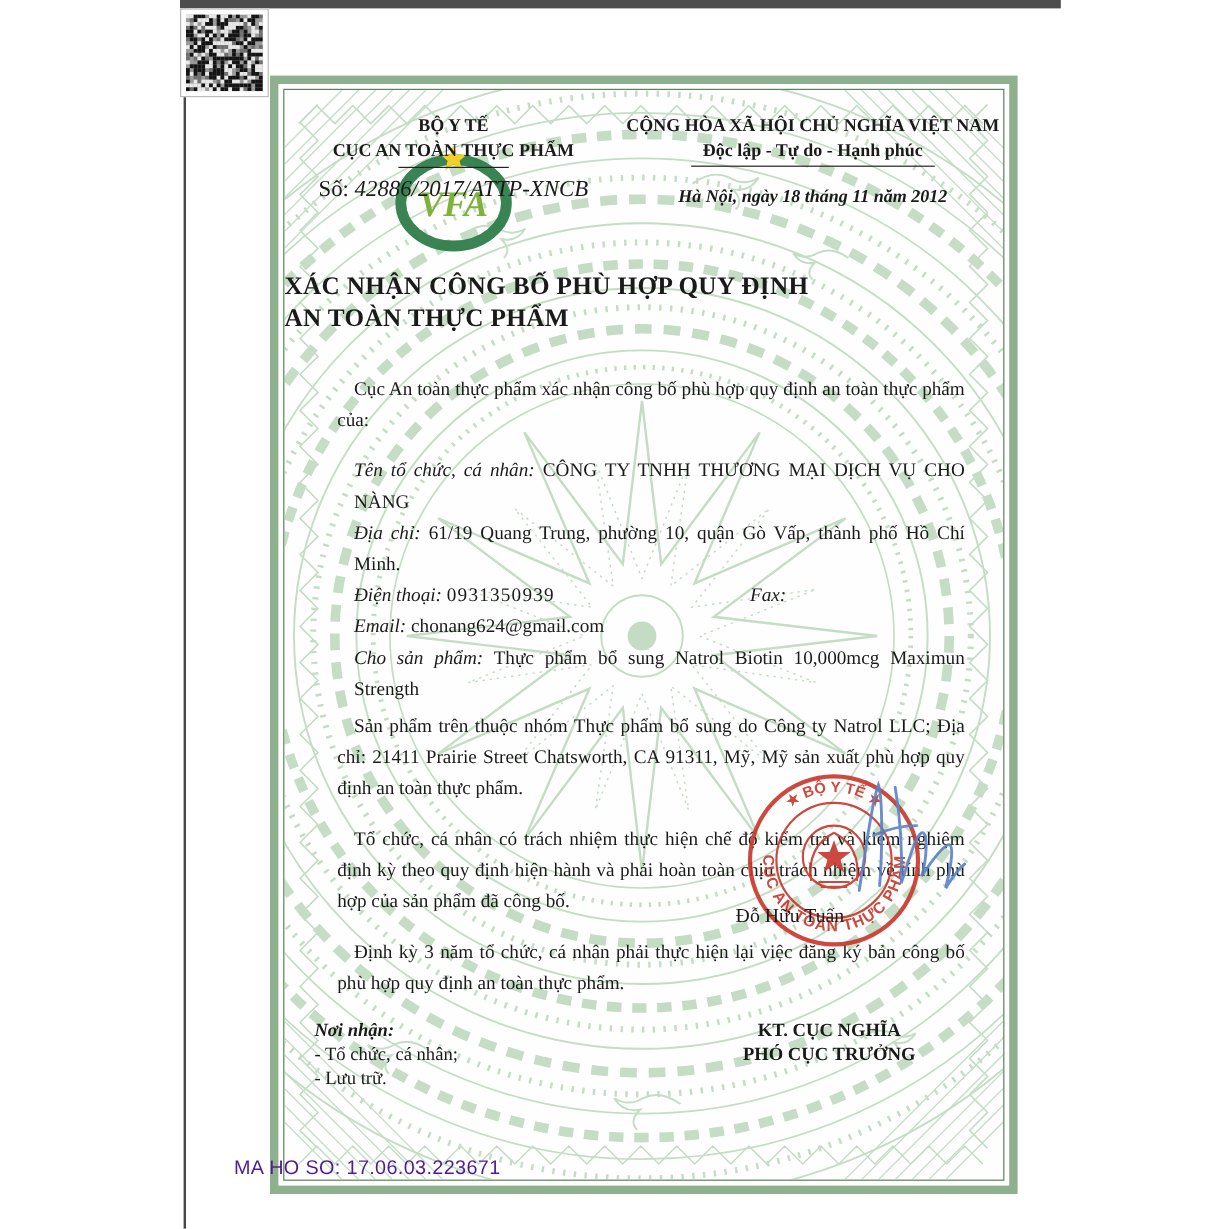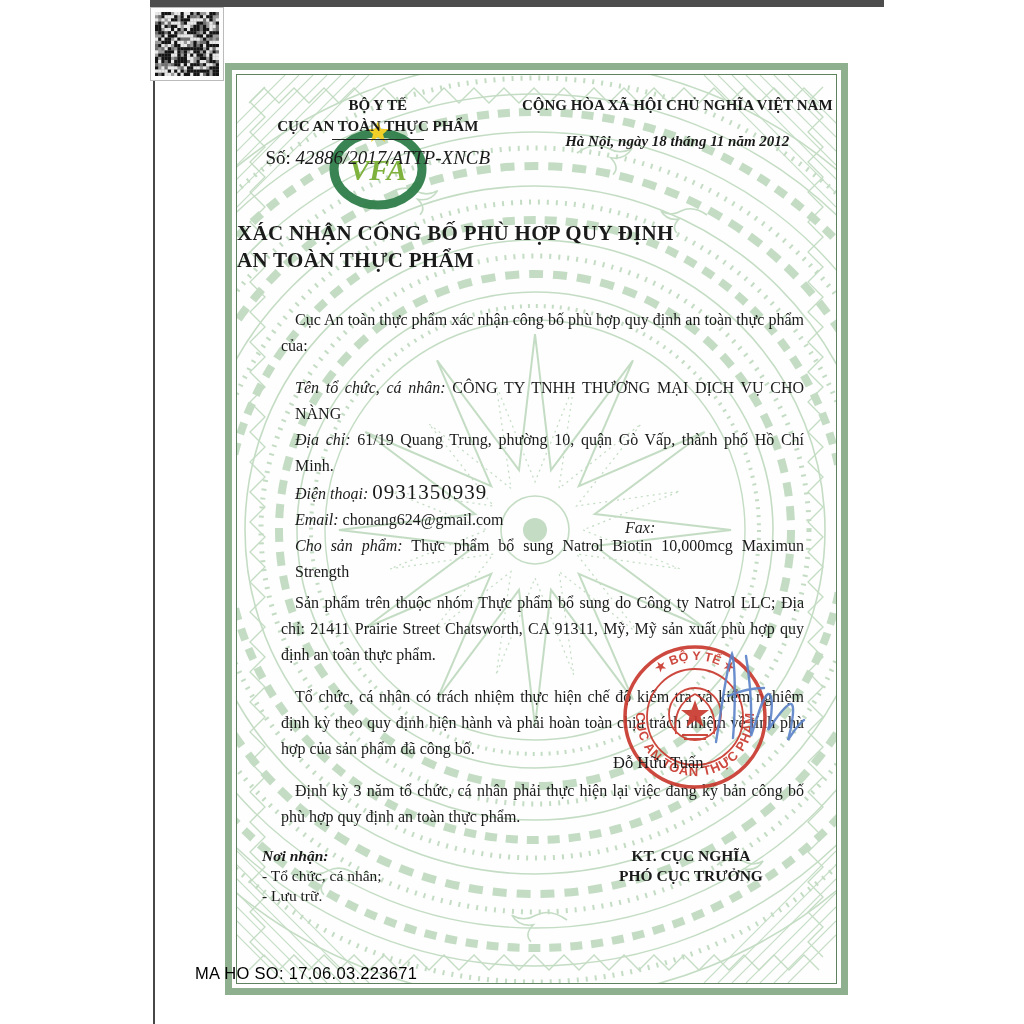--- a/index.html
+++ b/index.html
@@ -31,35 +31,35 @@
   .dateline{font-weight:bold;font-style:italic;font-size:15px;margin-top:17px;}
 
   
   .title{margin-top:52px;font-weight:bold;font-size:21px;line-height:27px;letter-spacing:.3px;}
 
   
   .body{margin-top:33px;padding:0 32px 0 44px;font-size:16px;line-height:26px;text-align:justify;}
   .line{margin:0 0 0 14px;}
   .lbl{font-style:italic;}
   .phone-line{position:relative;}
-  .phone-val{font-size:21px;letter-spacing:1px;}
-  .fax{position:absolute;left:330px;top:0;margin-top:36px;}
+  .phone-val{font-size:16px;letter-spacing:1px;}
+  .fax{position:absolute;left:330px;top:0;}
   .para{text-indent:14px;margin-top:5px;}
 
   
   .foot{display:flex;justify-content:space-between;margin-top:10px;padding:0 30px 0 25px;gap:16px;}
   .recips{font-size:15.5px;line-height:20px;}
   .recips-title{font-weight:bold;font-style:italic;}
   .signer{width:230px;text-align:center;font-weight:bold;font-size:15.5px;line-height:20px;}
 
   .seal{position:absolute;left:620px;top:642px;z-index:3;}
   .signature{position:absolute;left:702px;top:646px;z-index:4;}
   .signer-name{position:absolute;left:613px;top:753px;width:165px;text-align:left;font-weight:normal;font-size:16.5px;z-index:4;}
 
-  .file-code{position:absolute;left:195px;top:964px;font-family:"Liberation Sans","DejaVu Sans",sans-serif;font-size:16.5px;color:#000000;z-index:5;letter-spacing:.3px;}
+  .file-code{position:absolute;left:195px;top:964px;font-family:"Liberation Sans","DejaVu Sans",sans-serif;font-size:16.5px;color:#4c1d95;z-index:5;letter-spacing:.3px;}
 </style>
 </head>
 <body>
 
 <div id="page">
 
   <div class="top-strip"></div>
   <div class="left-line"></div>
 
   <div class="qr-box">
@@ -480,20 +480,21 @@
             <div class="hline">BỘ Y TẾ</div>
             <div class="hline">CỤC AN TOÀN THỰC PHẨM</div>
             <div class="dept-rule"></div>
             <div class="so-line">
               <span>Số:</span>
               <span class="so-num">42886/2017/ATTP-XNCB</span>
             </div>
           </div>
           <div class="hdr-right">
             <div class="hline">CỘNG HÒA XÃ HỘI CHỦ NGHĨA VIỆT NAM</div>
+            <div class="hline"><span class="motto">Độc lập - Tự do - Hạnh phúc</span></div>
             <div class="dateline">Hà Nội, ngày 18 tháng 11 năm 2012</div>
           </div>
         </div>
 
         <div class="title">
           <div>XÁC NHẬN CÔNG BỐ PHÙ HỢP QUY ĐỊNH</div>
           <div>AN TOÀN THỰC PHẨM</div>
         </div>
 
         <div class="body">

